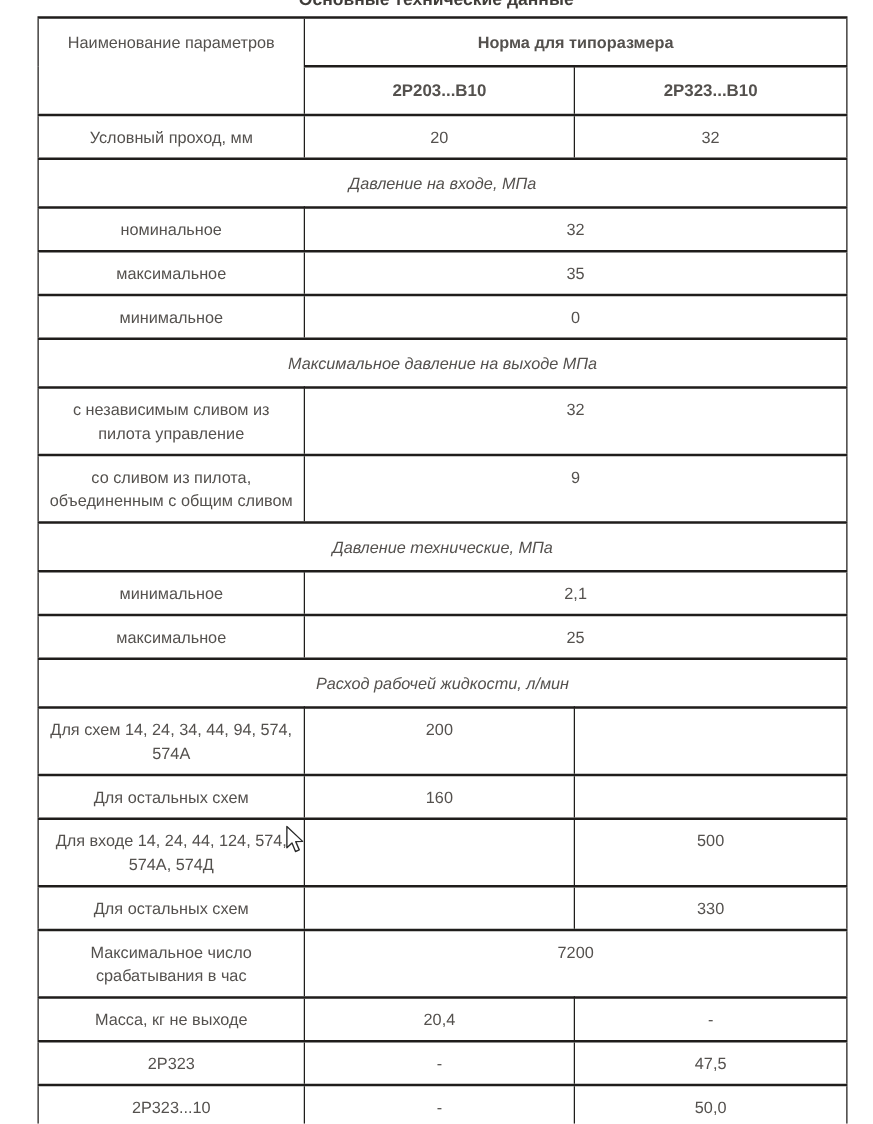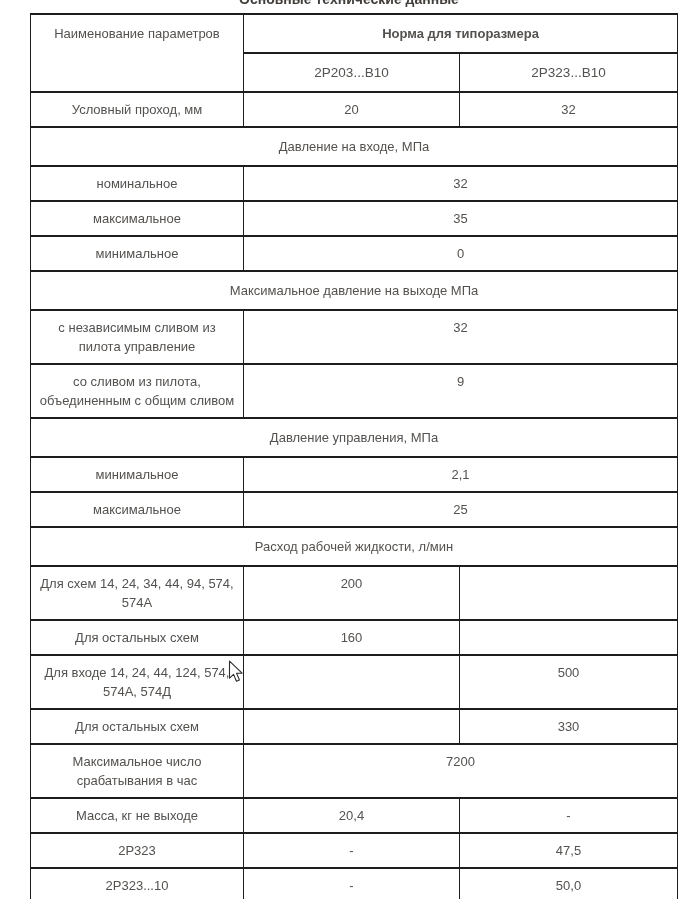--- a/index.html
+++ b/index.html
@@ -44,28 +44,28 @@
     border-bottom:2px solid var(--border);
     padding:7px 8px;
     font-size:13px;
     line-height:19px;
     color:var(--text);
     text-align:center;
     vertical-align:top;
     overflow:hidden;
   }
   .tech-table td.size-col-header{
-    font-weight:normal;
+    font-weight:bold;
     font-size:13.5px;
     padding-top:9px;
     padding-bottom:9px;
   }
   .tech-table td.param-col-header{padding-top:9px;}
   .tech-table td.norm-col-header{padding-top:9px;padding-bottom:9px;font-weight:bold;}
-  .tech-table td.section-cell{padding-top:9px;padding-bottom:9px;}
+  .tech-table td.section-cell{padding-top:9px;padding-bottom:9px;font-style:italic;}
   .mouse-cursor{
     position:absolute;
     left:228px;
     top:660px;
     width:17px;
     height:24px;
     pointer-events:none;
   }
 </style>
 </head>
@@ -116,21 +116,21 @@
         </tr>
         <tr>
           <td>с независимым сливом из пилота управление</td>
           <td colspan="2">32</td>
         </tr>
         <tr>
           <td>со сливом из пилота, объединенным с общим сливом</td>
           <td colspan="2">9</td>
         </tr>
         <tr>
-          <td colspan="3" class="section-cell">Давление управления, МПа</td>
+          <td colspan="3" class="section-cell">Давление технические, МПа</td>
         </tr>
         <tr>
           <td>минимальное</td>
           <td colspan="2">2,1</td>
         </tr>
         <tr>
           <td>максимальное</td>
           <td colspan="2">25</td>
         </tr>
         <tr>

